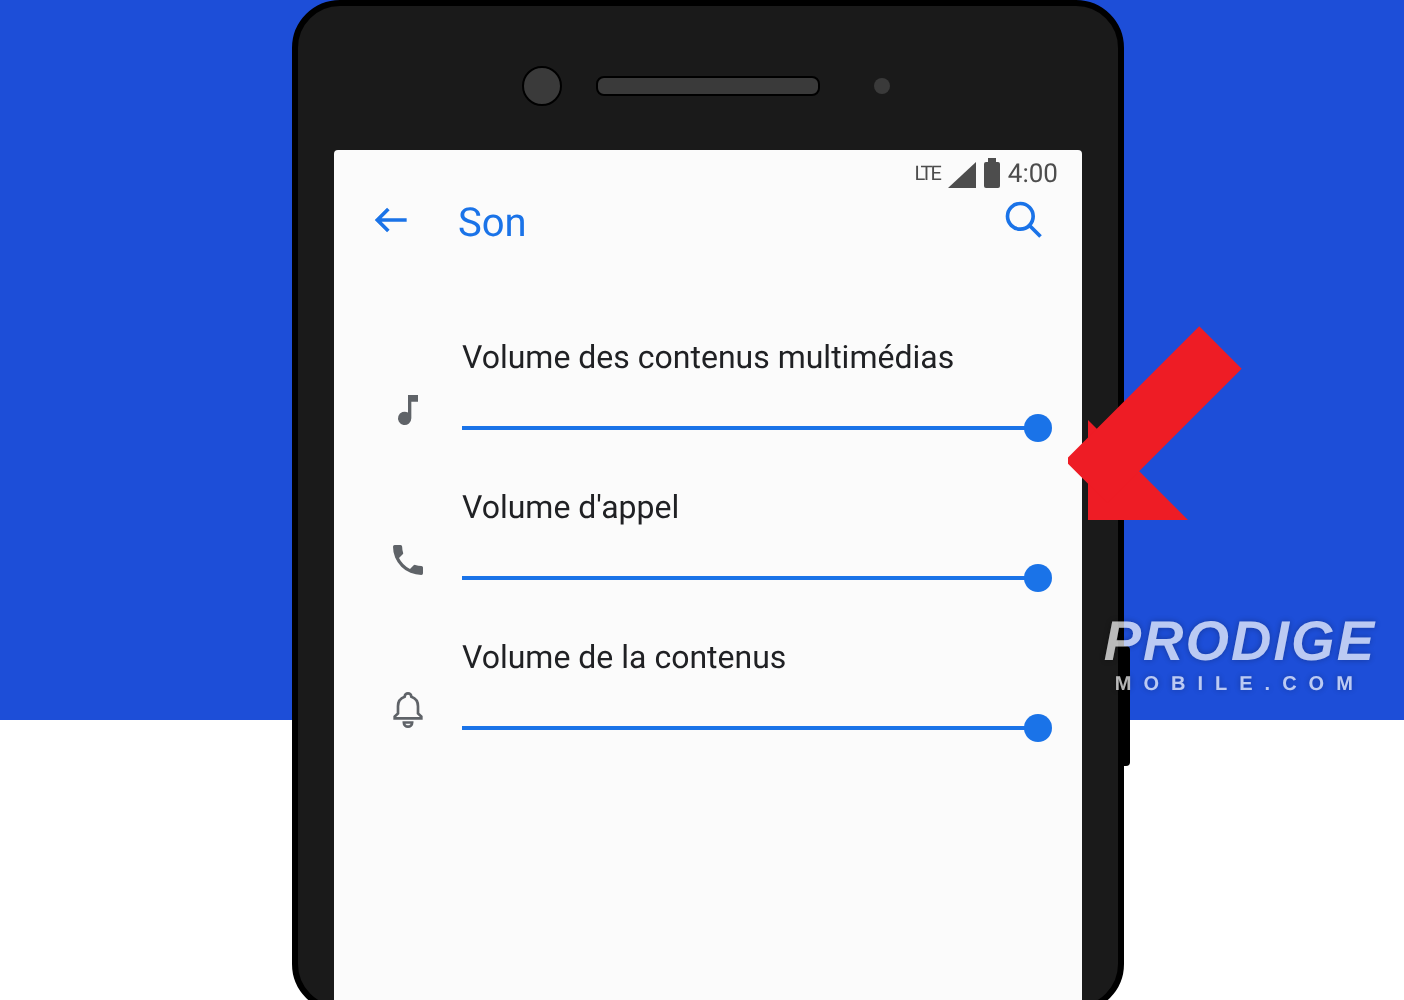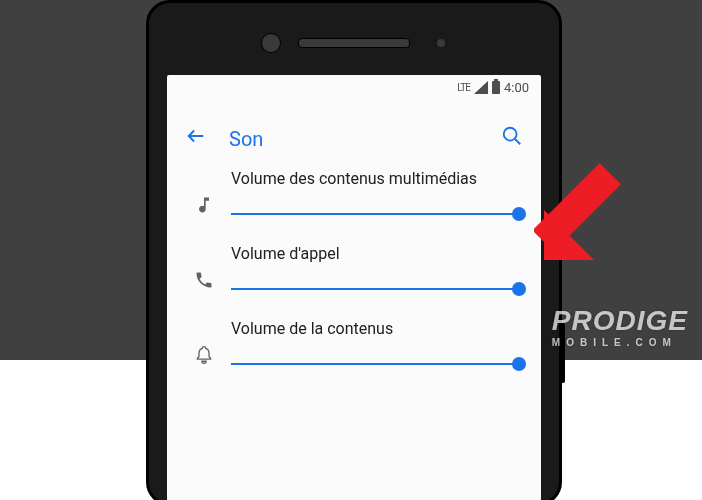--- a/index.html
+++ b/index.html
@@ -1,41 +1,41 @@
 <!DOCTYPE html>
 <html><head>
 <meta charset="utf-8">
 <style>
   html,body{margin:0;padding:0;width:702px;height:500px;overflow:hidden;font-family:Roboto,Arial,sans-serif}
-  .stage{width:702px;height:360px;background:#404040;position:relative}
+  .stage{width:702px;height:360px;background:#1d4ed8;position:relative}
   .phone{position:absolute;left:146px;top:0;width:410px;height:500px;background:#1a1a1a;border-radius:24px;border:3px solid #000}
   .btn-side{position:absolute;right:-6px;top:320px;width:6px;height:60px;background:#000;border-radius:2px}
   .speaker{position:absolute;top:35px;left:50%;transform:translateX(-50%);width:110px;height:8px;background:#3a3a3a;border-radius:4px;border:1px solid #000}
   .cam{position:absolute;top:30px;left:112px;width:18px;height:18px;background:#3a3a3a;border-radius:50%;border:1px solid #000}
   .sensor{position:absolute;top:36px;left:288px;width:8px;height:8px;background:#3a3a3a;border-radius:50%}
   .screen{position:absolute;top:72px;left:18px;right:18px;bottom:0;background:#fbfbfb;border-radius:2px;overflow:hidden}
   .status{height:24px;display:flex;justify-content:flex-end;align-items:center;gap:4px;padding:0 12px;font-size:13px;color:#4d4d4d}
   .sig{font-size:10px;letter-spacing:-1px}
   .batt{width:8px;height:13px;background:#4d4d4d;border-radius:1px;position:relative}
   .batt::before{content:"";position:absolute;top:-2px;left:2px;width:4px;height:2px;background:#4d4d4d}
-  .appbar{height:52px;display:flex;align-items:flex-end;padding:0 18px;gap:22px}
+  .appbar{height:52px;display:flex;align-items:flex-start;padding:0 18px;gap:22px}
   .back svg,.search svg{width:22px;height:22px;fill:none;stroke:#1a73e8;stroke-width:2}
   .title{color:#1a73e8;font-size:20px;font-weight:400;flex:1}
   .search{margin-left:auto}
   .list{padding:4px 0}
   .row{display:flex;align-items:flex-start;padding:14px 22px 8px 18px}
   .ic{width:38px;display:flex;justify-content:center;padding-top:26px;color:#5f6368}
   .ic svg{width:20px;height:20px;fill:#5f6368}
   .ctrl{flex:1;padding-left:8px}
   .lbl{font-size:16px;color:#202124;margin-bottom:18px}
   .slider{position:relative;height:16px}
   .track{position:absolute;top:7px;left:0;right:0;height:2px;background:#1a73e8}
   .thumb{position:absolute;top:1px;width:14px;height:14px;background:#1a73e8;border-radius:50%}
   .arrow{position:absolute;left:534px;top:140px;pointer-events:none}
-  .wm{position:absolute;right:14px;bottom:12px;text-align:left;font-family:Arial,sans-serif;color:#fff;opacity:.7;text-shadow:0 0 3px rgba(0,0,0,.4)}
+  .wm{position:absolute;right:14px;bottom:12px;text-align:center;font-family:Arial,sans-serif;color:#fff;opacity:.7;text-shadow:0 0 3px rgba(0,0,0,.4)}
   .wm .l1{font-size:28px;font-weight:900;letter-spacing:1px;font-style:italic}
   .wm .l2{font-size:10px;font-weight:900;letter-spacing:6px}
 </style>
 </head>
 <body>
 
 <div class="stage">
   <div class="phone">
     <div class="btn-side"></div>
     <div class="cam"></div>

